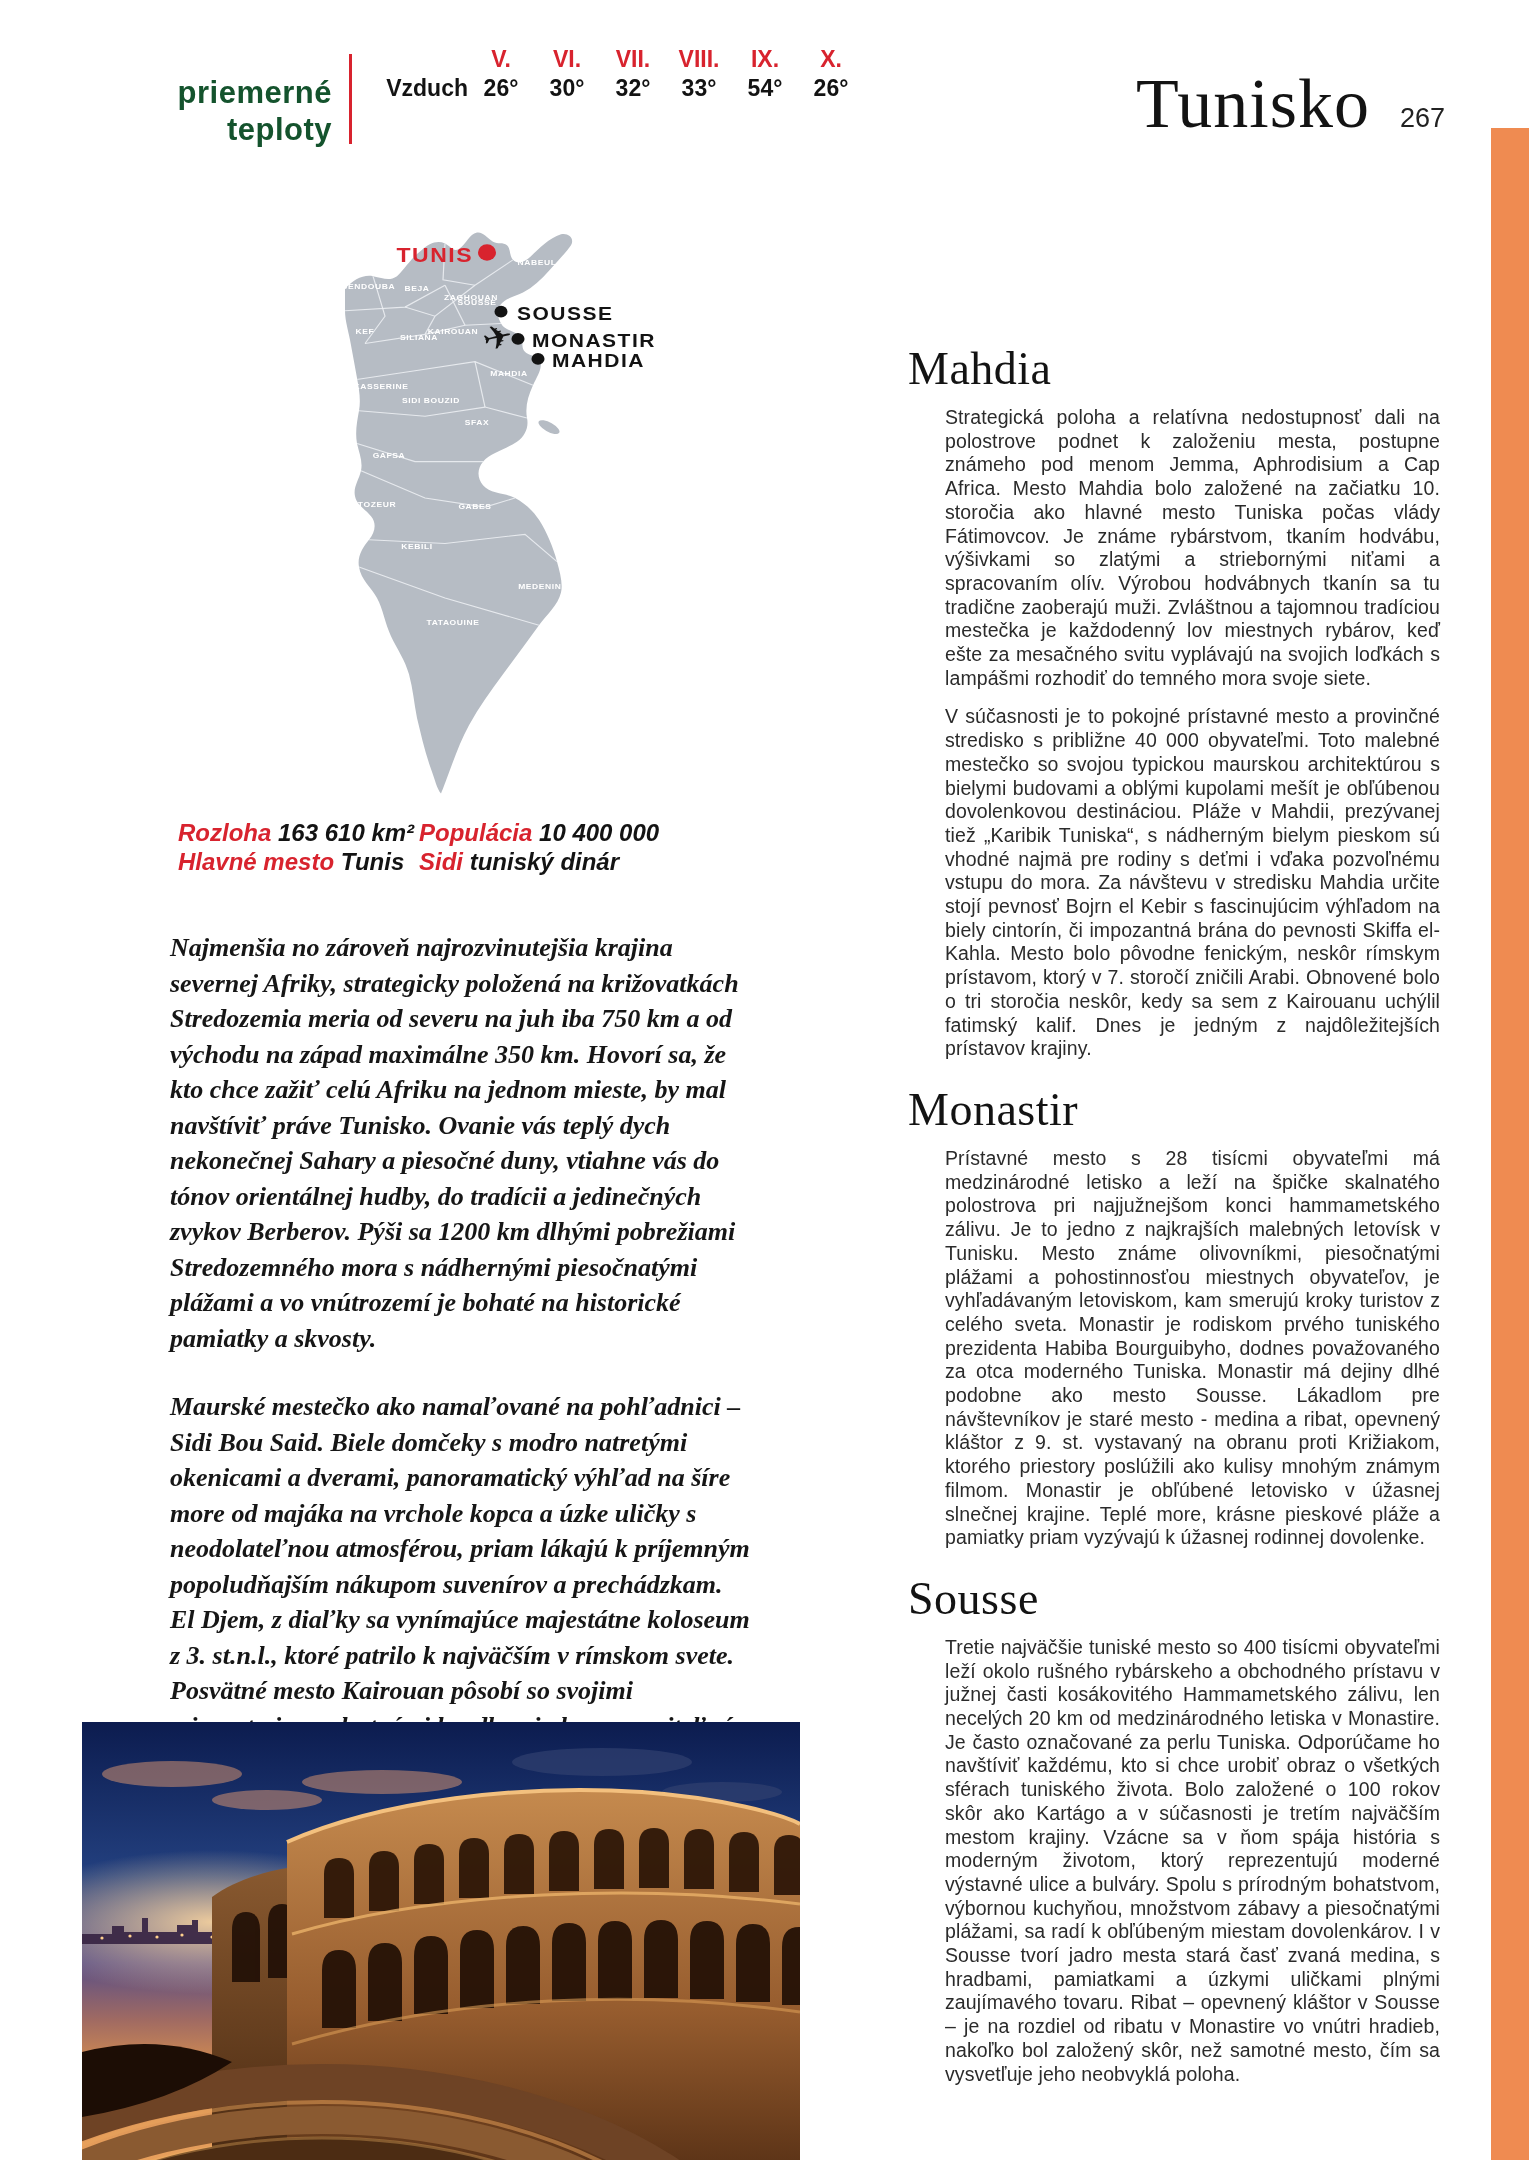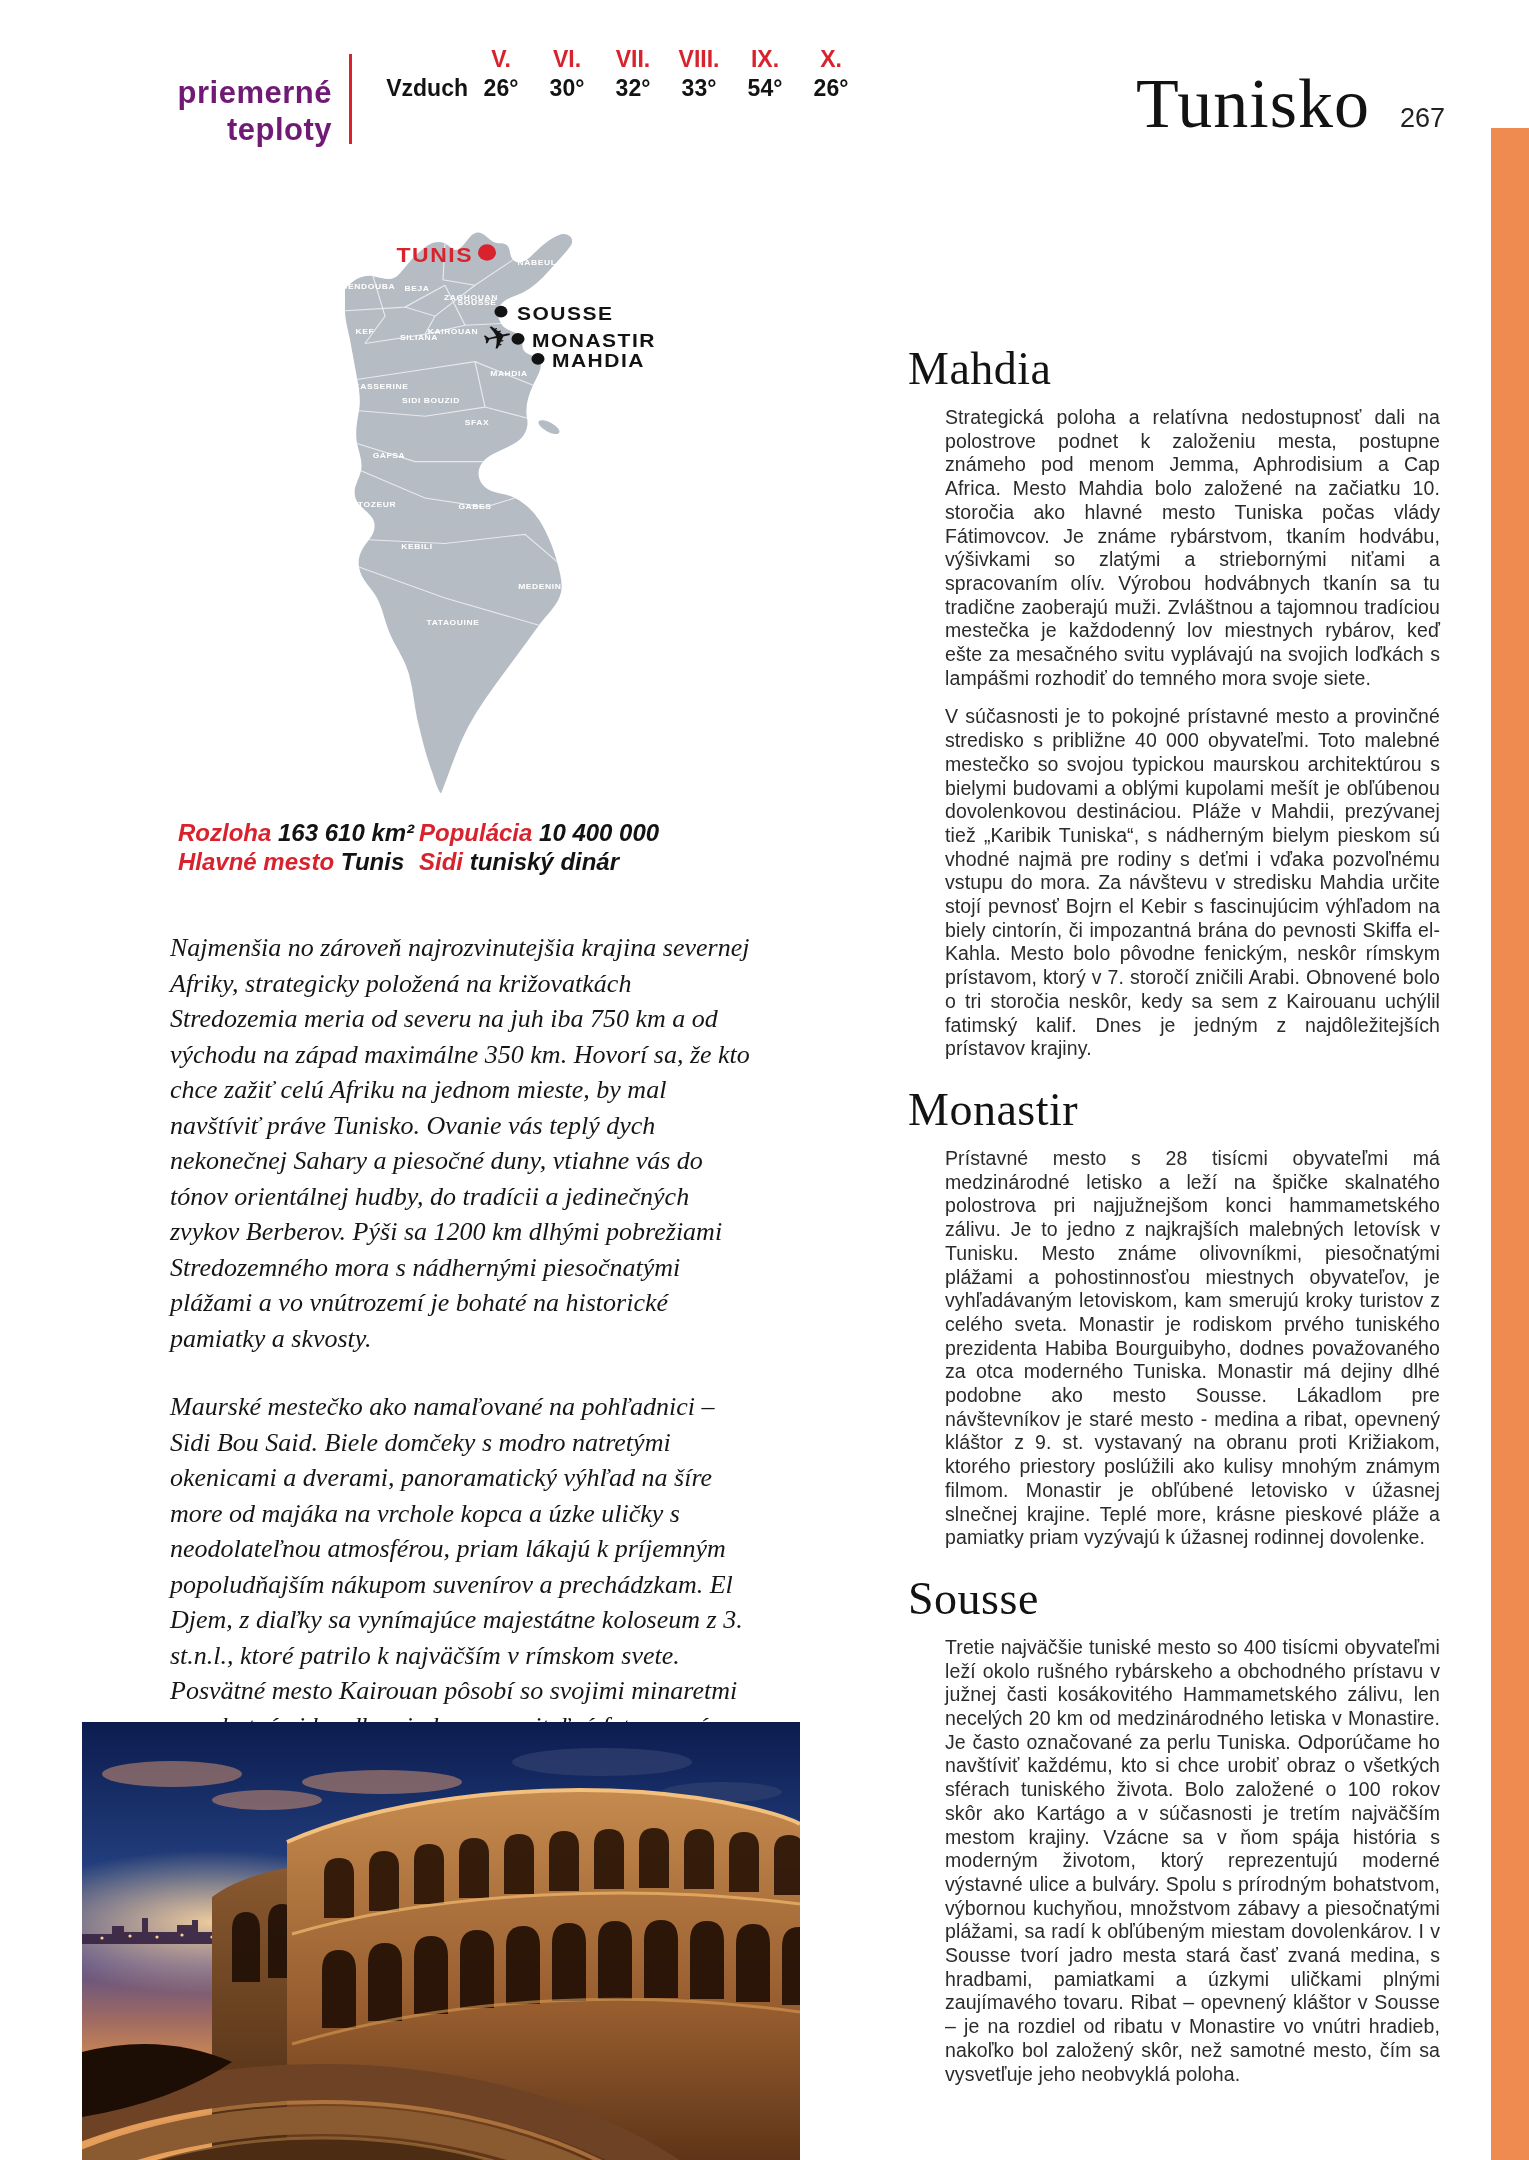--- a/index.html
+++ b/index.html
@@ -4,21 +4,21 @@
 <style>
   html,body{margin:0;padding:0;background:#888;}
   .page{position:relative;width:1529px;height:2160px;background:#ffffff;margin:0 auto;
         font-family:"Liberation Sans",sans-serif;overflow:hidden;}
 
   
   .orange-bar{position:absolute;right:0;top:128px;width:38px;height:2032px;background:#ef8b51;}
 
   
   .temps-label{position:absolute;left:104px;top:74px;width:228px;text-align:right;
-    font-weight:bold;font-size:31px;line-height:37px;color:#701a75;letter-spacing:.5px;}
+    font-weight:bold;font-size:31px;line-height:37px;color:#14532d;letter-spacing:.5px;}
   .temps-rule{position:absolute;left:349px;top:54px;width:3px;height:90px;background:#d8232e;}
   .temps-table{position:absolute;left:372px;top:46px;border-collapse:collapse;
     font-weight:bold;font-size:23px;color:#131313;}
   .temps-table td{padding:0;height:30px;width:66px;text-align:center;vertical-align:middle;}
   .temps-table td.rowlab{width:96px;text-align:right;}
   .temps-table tr.months td{color:#d8232e;height:26px;}
 
   
   .titleblock{position:absolute;left:990px;top:66px;width:455px;display:flex;
     align-items:baseline;justify-content:flex-end;gap:30px;}
@@ -38,21 +38,21 @@
 
   
   .facts{position:absolute;top:818px;left:178px;width:700px;height:62px;
     font-size:24px;font-weight:bold;line-height:29px;color:#131313;font-style:italic;}
   .facts .col{position:absolute;top:0;left:0;}
   .facts .col2{left:241px;}
   .red{color:#d8232e;}
 
   
   .intro{position:absolute;left:170px;top:930px;width:580px;
-    font-family:"Liberation Serif",serif;font-style:italic;font-size:26px;line-height:35.5px;color:#161616;}
+    font-family:"Liberation Serif",serif;font-style:italic;font-size:26px;line-height:35.5px;color:#161616;font-weight:bold;}
   .intro p{margin:0 0 33px 0;}
 
   
   .photo{position:absolute;left:82px;top:1722px;display:block;}
 
   
   .right-col{position:absolute;left:908px;top:344px;width:532px;color:#2b2b2b;}
   .right-col h2{font-family:"Liberation Serif",serif;font-weight:500;font-size:46px;line-height:50px;
     margin:0 0 12px 0;color:#131313;letter-spacing:.5px;}
   .right-col section{margin:0 0 24px 0;}

